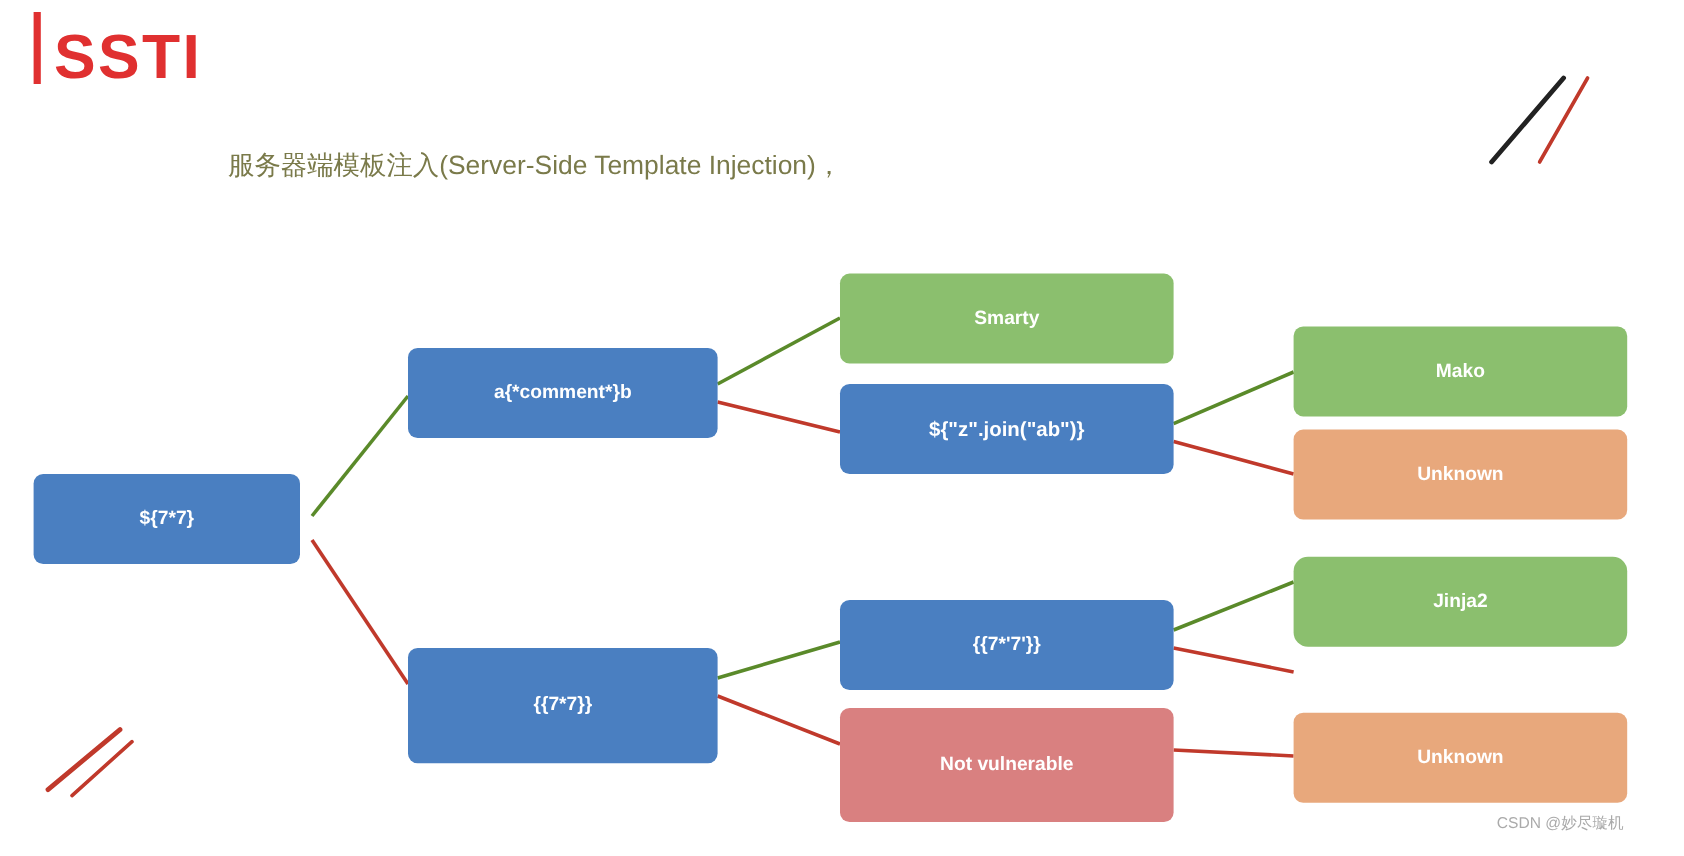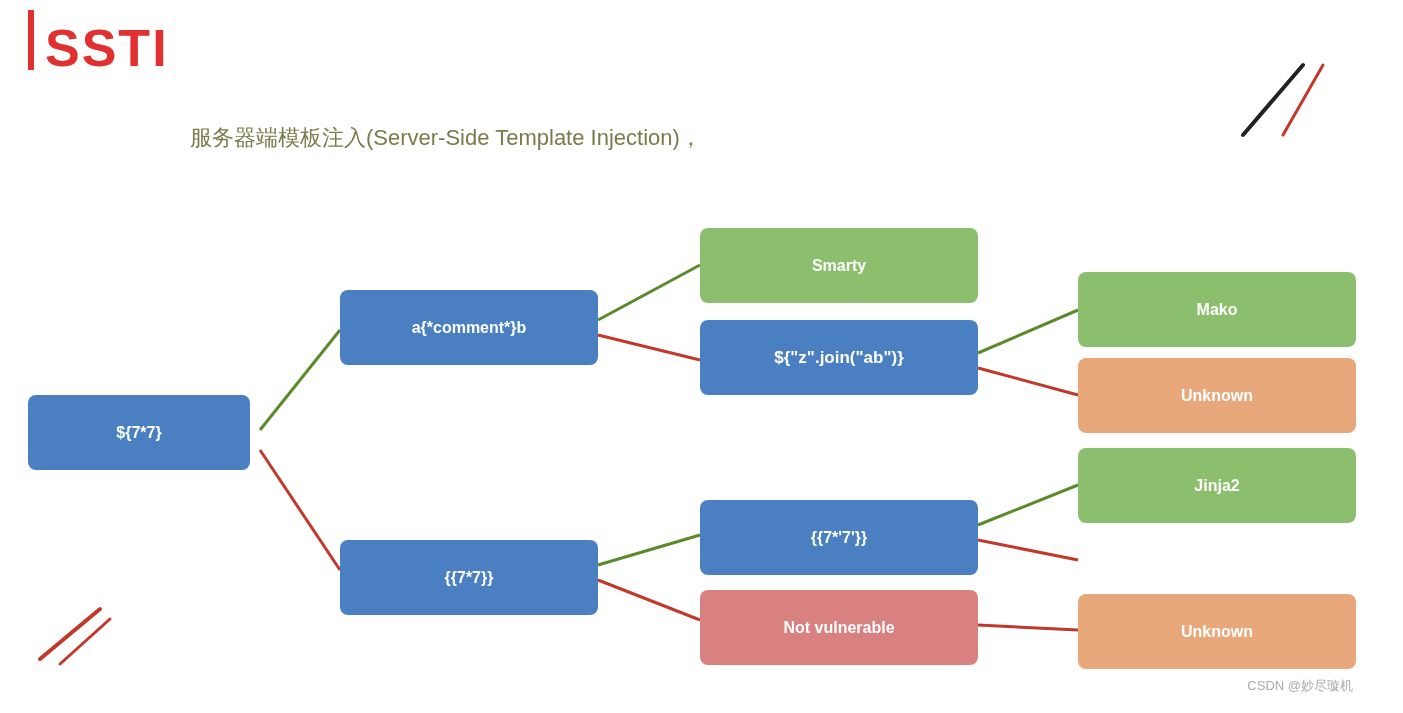--- a/index.html
+++ b/index.html
@@ -155,21 +155,21 @@
   </svg>
 
   <div class="node node-blue" style="left:28px; top:195px; width:222px; height:75px;">
     <span>${7*7}</span>
   </div>
 
   <div class="node node-blue" style="left:340px; top:90px; width:258px; height:75px;">
     <span>a{*comment*}b</span>
   </div>
 
-  <div class="node node-blue" style="left:340px; top:340px; width:258px; height:75px;">
+  <div class="node node-blue" style="left:340px; top:340px; width:258px; height:96px;">
     <span>{{7*7}}</span>
   </div>
 
   <div class="node node-green" style="left:700px; top:28px; width:278px; height:75px;">
     <span>Smarty</span>
   </div>
 
   <div class="node node-blue" style="left:700px; top:120px; width:278px; height:75px; font-size:17px;">
     <span>${"z".join("ab")}</span>
   </div>
@@ -179,25 +179,25 @@
   </div>
 
   <div class="node node-orange" style="left:1078px; top:158px; width:278px; height:75px;">
     <span>Unknown</span>
   </div>
 
   <div class="node node-blue" style="left:700px; top:300px; width:278px; height:75px;">
     <span>{{7*'7'}}</span>
   </div>
 
-  <div class="node node-pink" style="left:700px; top:390px; width:278px; height:75px;">
+  <div class="node node-pink" style="left:700px; top:390px; width:278px; height:95px;">
     <span>Not vulnerable</span>
   </div>
 
-  <div class="node node-green" style="left:1078px; top:248px; width:278px; height:75px;">
+  <div class="node node-green" style="left:1078px; top:264px; width:278px; height:75px;border-radius:12px;">
     <span>Jinja2</span>
   </div>
 
 
   <div class="node node-orange" style="left:1078px; top:394px; width:278px; height:75px;">
     <span>Unknown</span>
   </div>
 
 </div>
 

